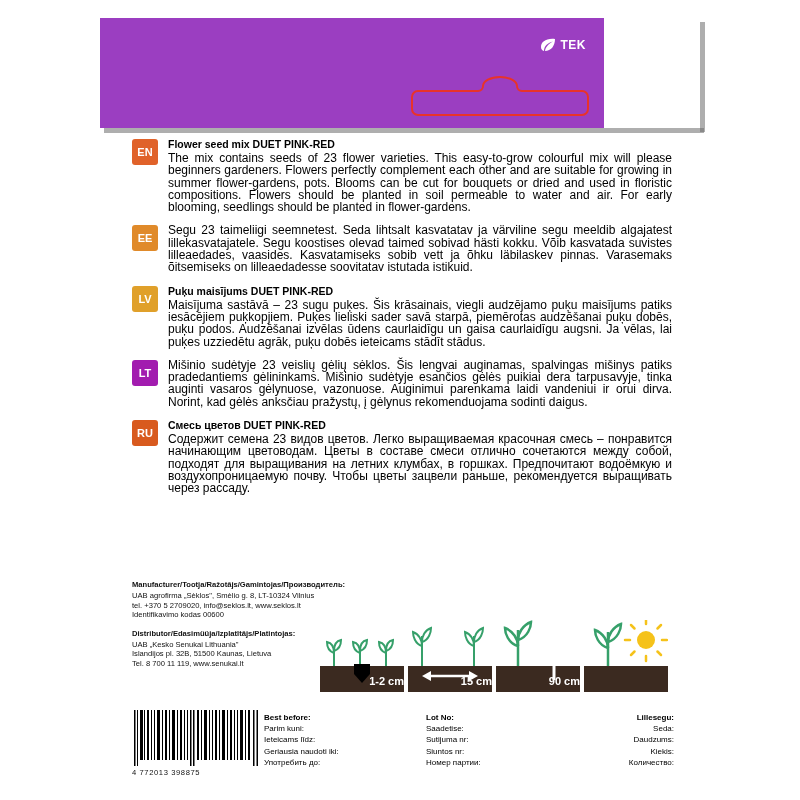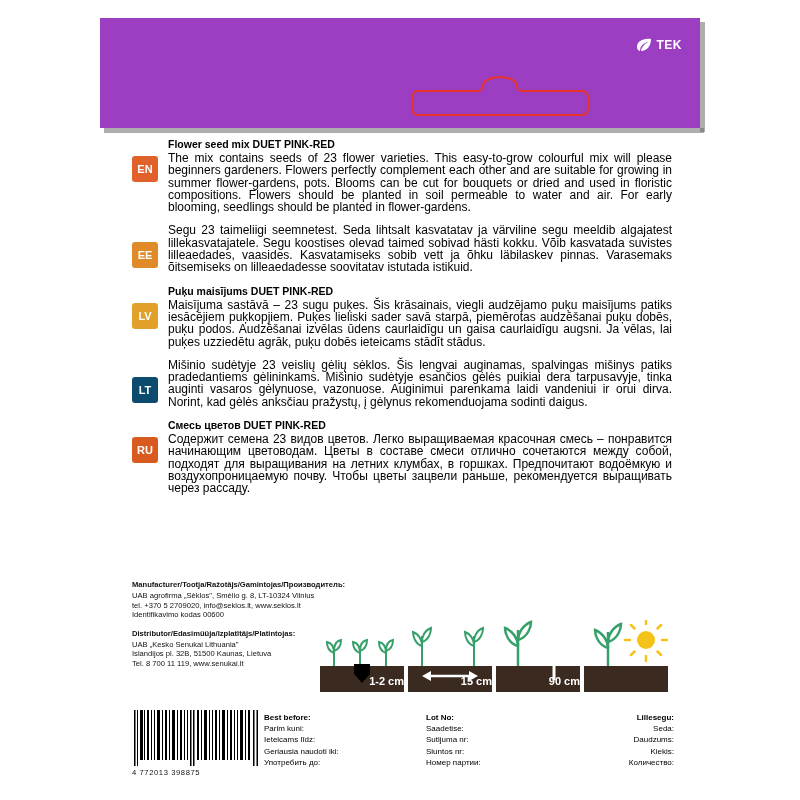--- a/index.html
+++ b/index.html
@@ -8,21 +8,21 @@
     background:#ffffff;
     font-family:"Liberation Sans", sans-serif;
     color:#111;
     position:relative;
     overflow:hidden;
   }
   .page{position:absolute;inset:0;}
 
   
   .banner{
-    position:absolute;left:100px;top:18px;width:600px;height:110px;
+    position:absolute;left:100px;top:18px;width:504px;height:110px;
     background:#9b3ec1;
   }
   .banner-shadow{
     position:absolute;left:104px;top:128px;width:600px;height:5px;
     background:#6c6c6c;opacity:.55;
   }
   .banner-side{
     position:absolute;left:700px;top:22px;width:5px;height:110px;
     background:#6c6c6c;opacity:.55;
   }
@@ -32,21 +32,21 @@
   .logo{
     position:absolute;right:18px;top:20px;display:flex;align-items:center;gap:5px;
     color:#ffffff;font-size:12px;font-weight:bold;letter-spacing:.5px;
   }
   .logo .leaf{display:block;}
 
   
   .blocks{position:absolute;left:132px;top:138px;width:540px;}
   .block{display:flex;align-items:flex-start;margin-bottom:11px;}
   .lang-badge{
-    width:26px;height:26px;flex:0 0 26px;margin-right:10px;margin-top:18px;
+    width:26px;height:26px;flex:0 0 26px;margin-right:10px;margin-top:1px;
     border-radius:3px;color:#fff;font-size:11px;font-weight:bold;
     display:flex;align-items:center;justify-content:center;
   }
   .block-body{flex:1;}
   .block-title{
     font-size:10.5px;font-weight:bold;color:#000;margin:0 0 1px 0;line-height:13px;
   }
   .block-text{
     font-size:12px;line-height:12.3px;color:#000;margin:0;text-align:justify;
   }
@@ -122,21 +122,21 @@
 
     <div class="block">
       <div class="lang-badge" style="background:#e0a02a">LV</div>
       <div class="block-body">
         <p class="block-title">Puķu maisījums DUET PINK-RED</p>
         <p class="block-text">Maisījuma sastāvā – 23 sugu puķes. Šis krāsainais, viegli audzējamo puķu maisījums patiks iesācējiem puķkopjiem. Puķes lieliski sader savā starpā, piemērotas audzēšanai puķu dobēs, puķu podos. Audzēšanai izvēlas ūdens caurlaidīgu un gaisa caurlaidīgu augsni. Ja vēlas, lai puķes uzziedētu agrāk, puķu dobēs ieteicams stādīt stādus.</p>
       </div>
     </div>
 
     <div class="block">
-      <div class="lang-badge" style="background:#0c4a6e">LT</div>
+      <div class="lang-badge" style="background:#a21caf">LT</div>
       <div class="block-body">
         <p class="block-text">Mišinio sudėtyje 23 veislių gėlių sėklos. Šis lengvai auginamas, spalvingas mišinys patiks pradedantiems gėlininkams. Mišinio sudėtyje esančios gėlės puikiai dera tarpusavyje, tinka auginti vasaros gėlynuose, vazonuose. Auginimui parenkama laidi vandeniui ir orui dirva. Norint, kad gėlės anksčiau pražystų, į gėlynus rekomenduojama sodinti daigus.</p>
       </div>
     </div>
 
     <div class="block">
       <div class="lang-badge" style="background:#d85a1e">RU</div>
       <div class="block-body">
         <p class="block-title">Смесь цветов DUET PINK-RED</p>
         <p class="block-text">Содержит семена 23 видов цветов. Легко выращиваемая красочная смесь – понравится начинающим цветоводам. Цветы в составе смеси отлично сочетаются между собой, подходят для выращивания на летних клумбах, в горшках. Предпочитают водоёмкую и воздухопроницаемую почву. Чтобы цветы зацвели раньше, рекомендуется выращивать через рассаду.</p>

